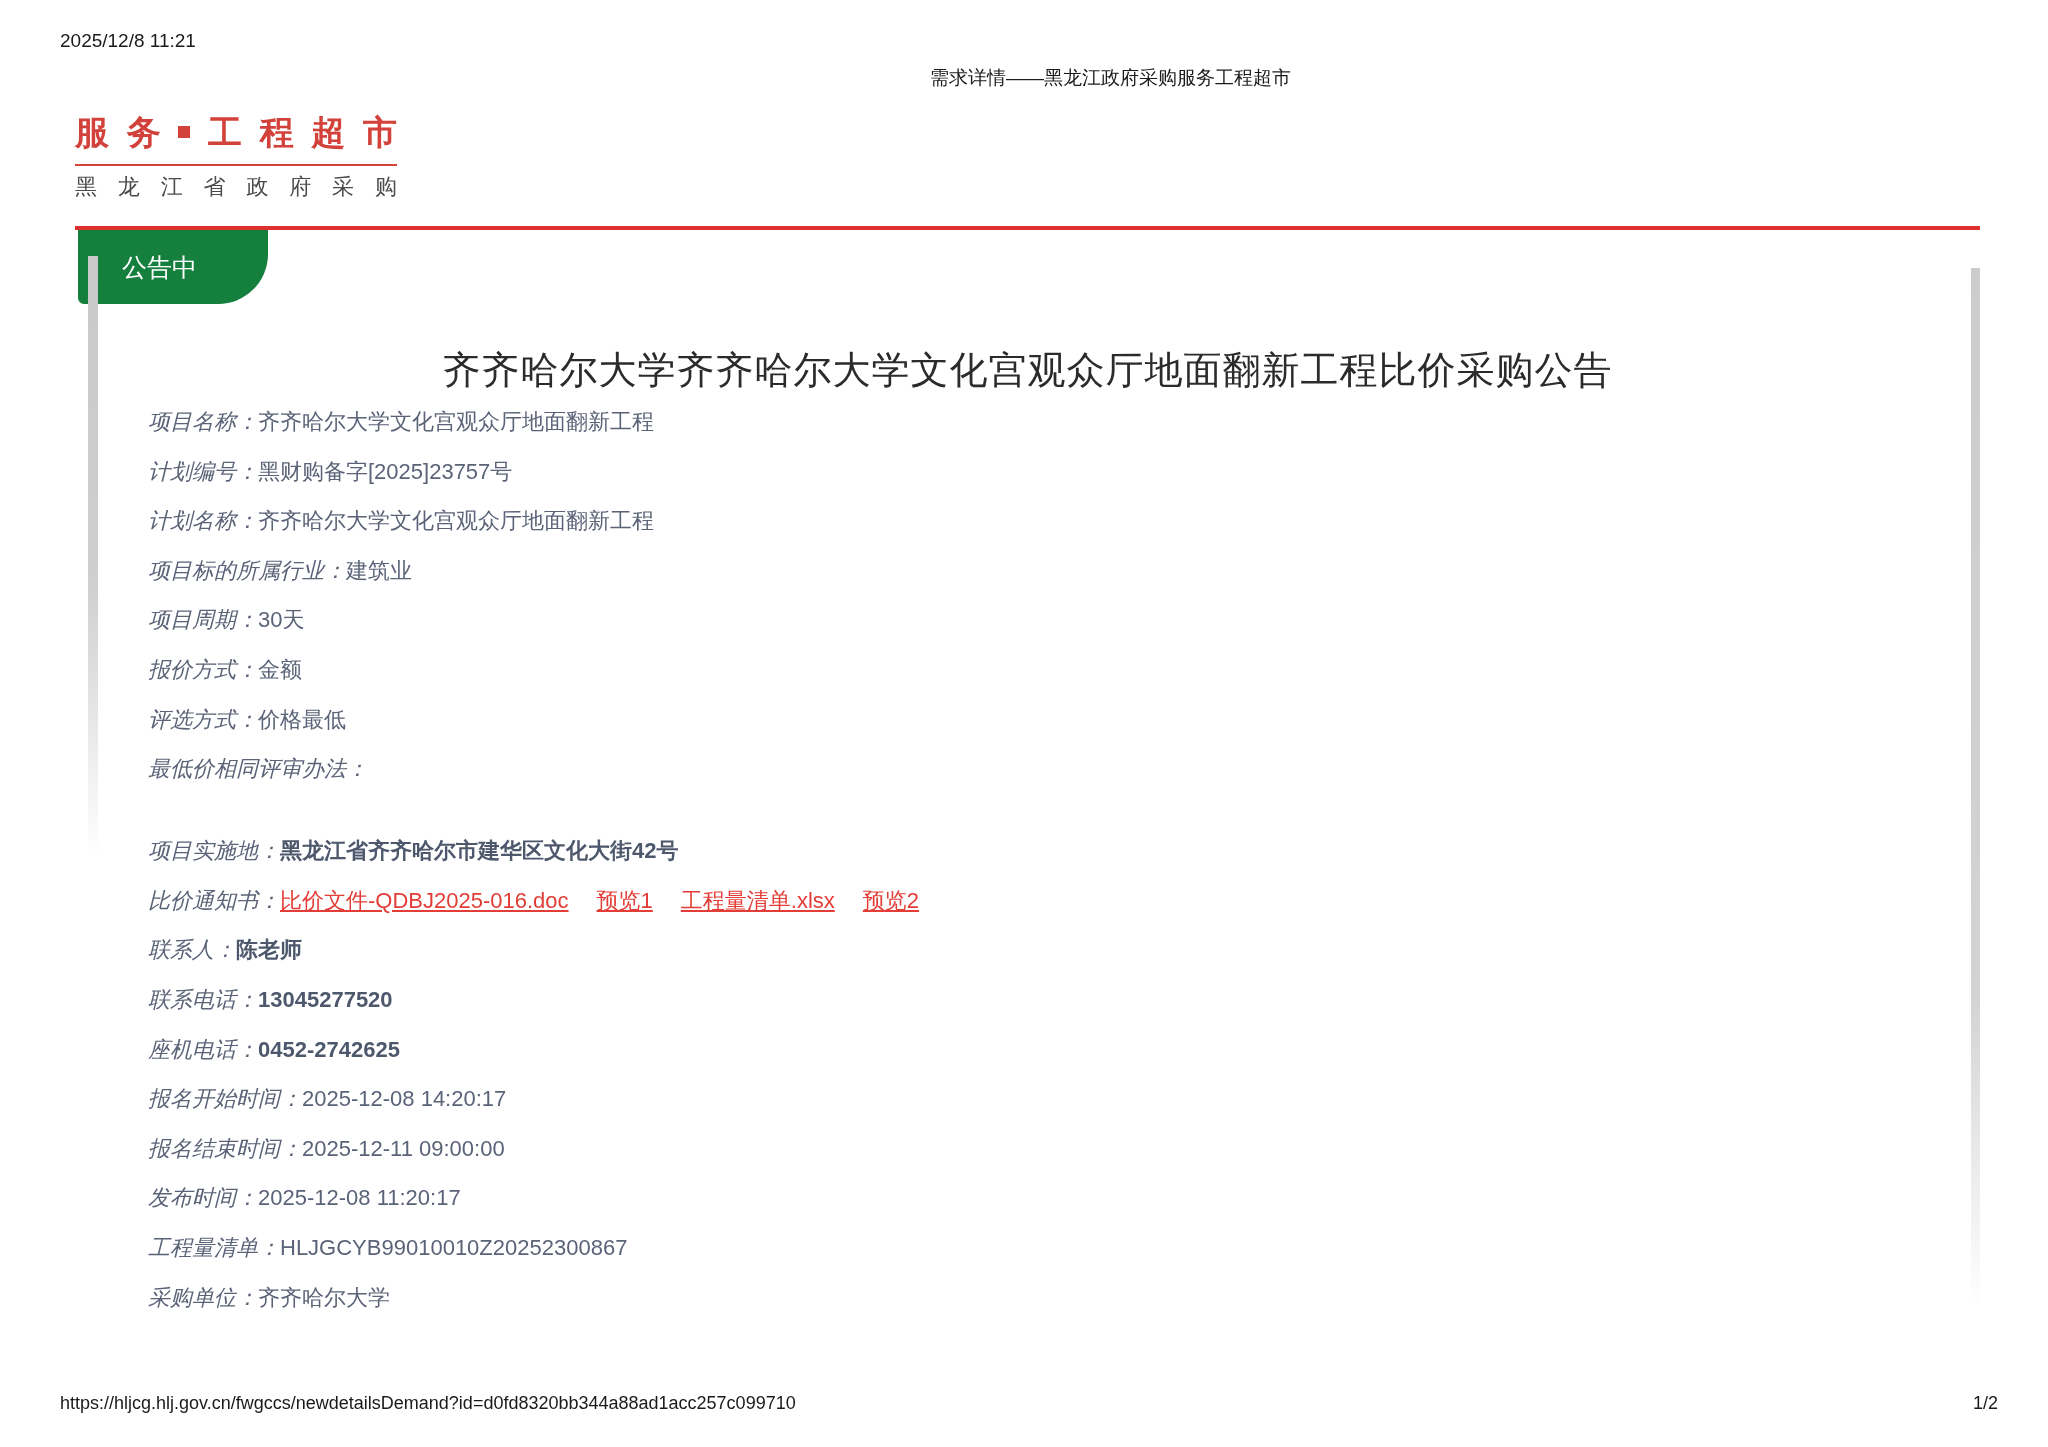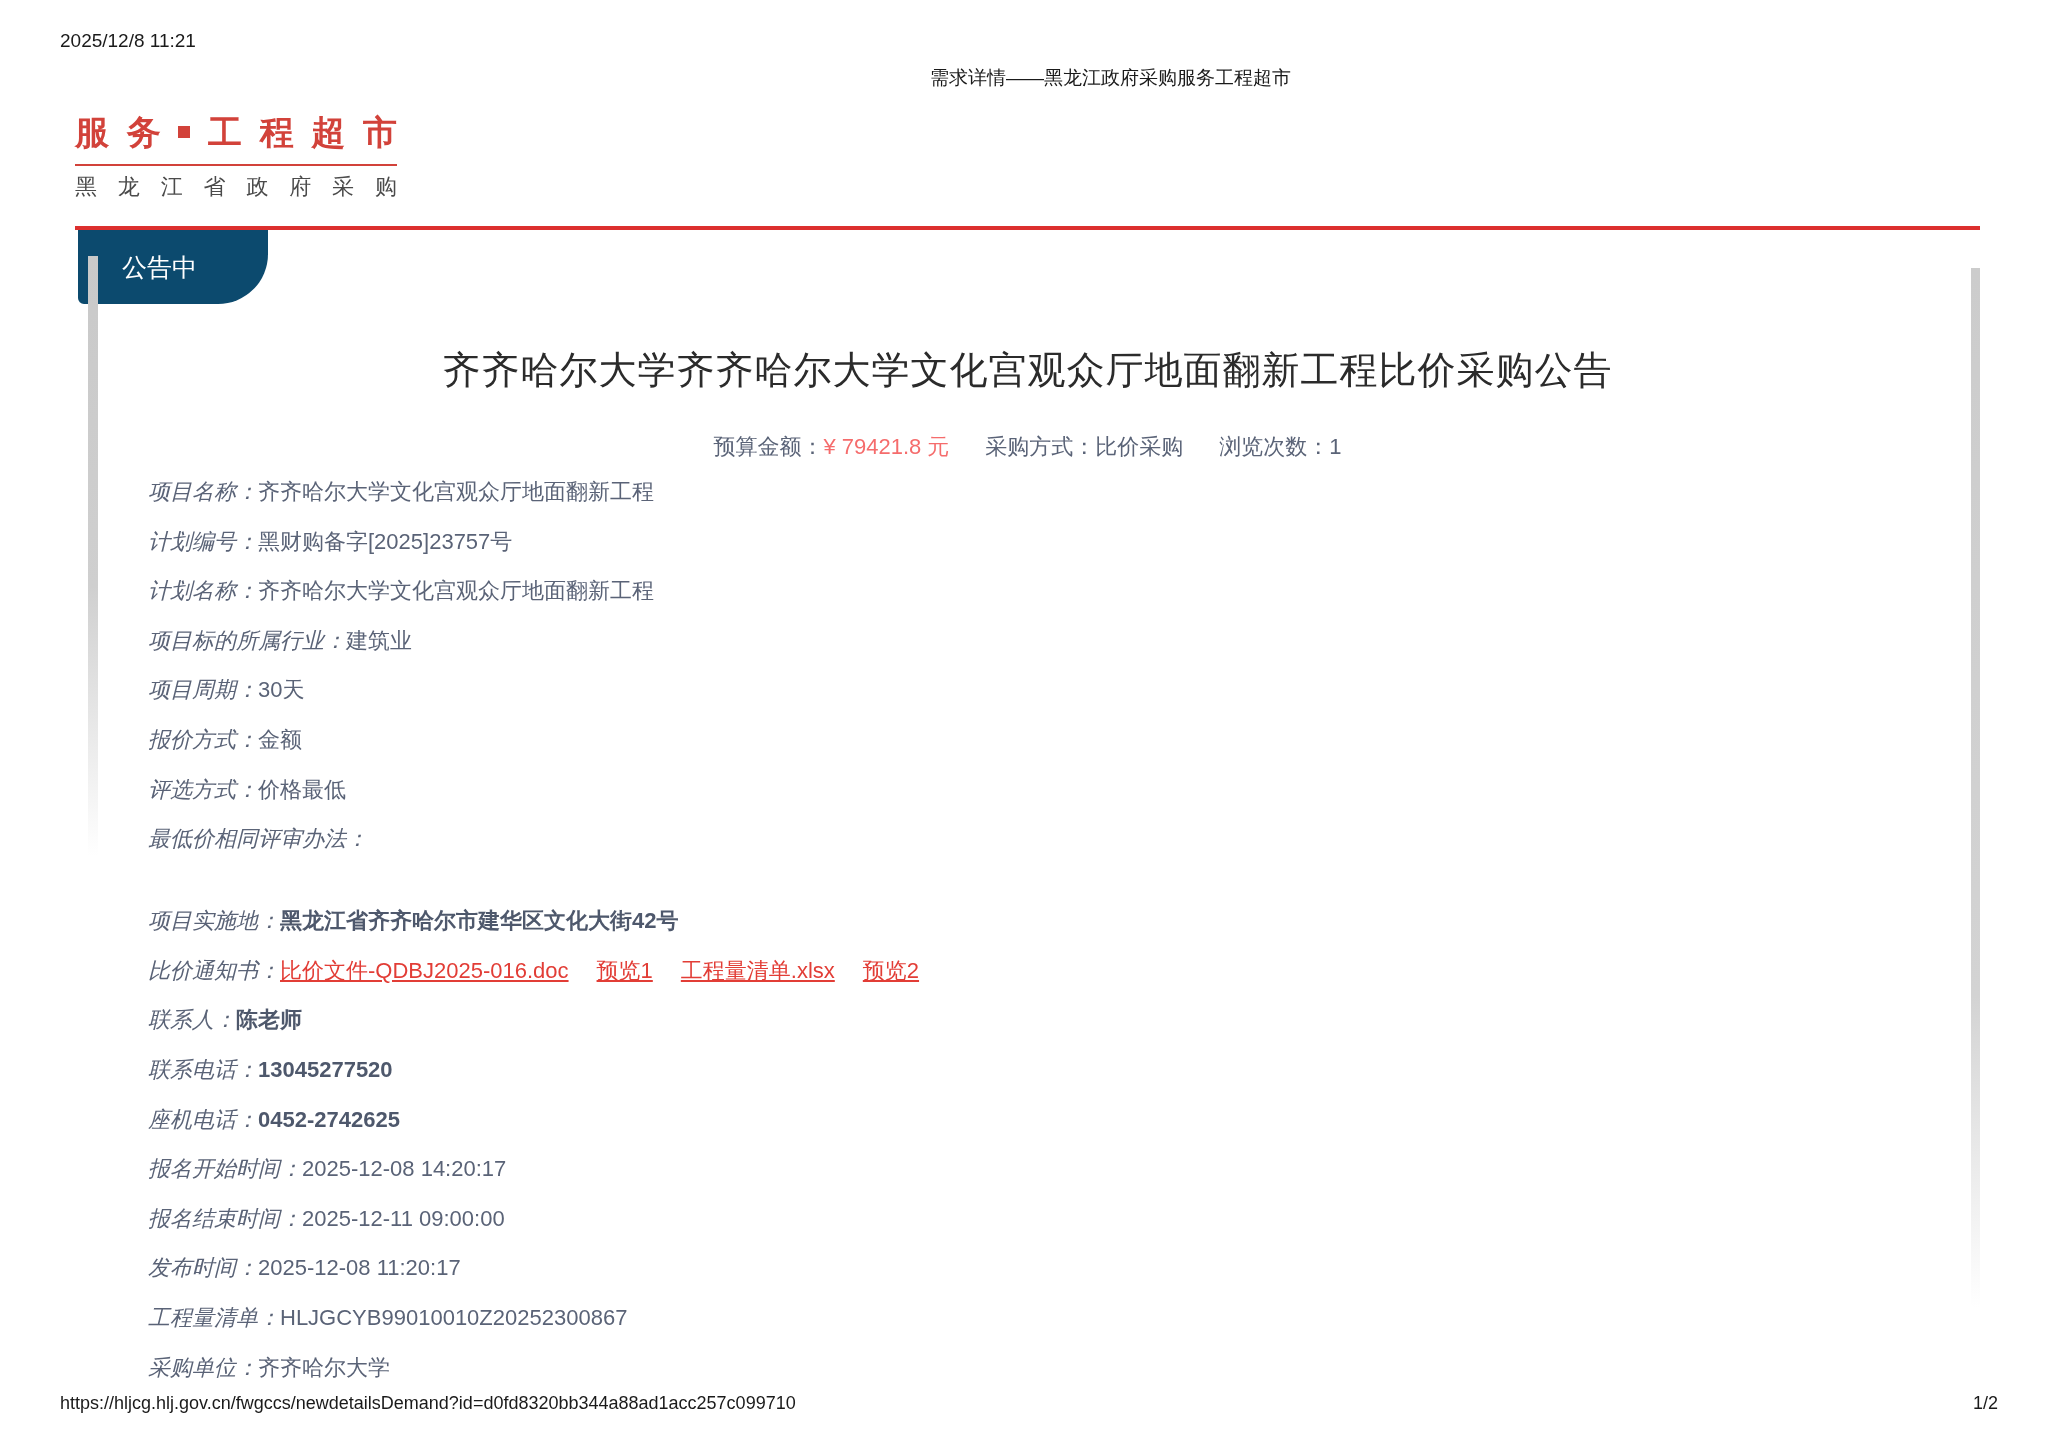--- a/index.html
+++ b/index.html
@@ -15,21 +15,21 @@
   
   .logo{position:absolute;left:75px;top:112px;width:322px;}
   .logo-title{display:flex;justify-content:space-between;align-items:center;
     font-size:34px;font-weight:700;color:#d2423a;line-height:40px;}
   .logo-dot{width:12px;height:12px;background:#d2423a;display:inline-block;}
   .logo-underline{margin-top:12px;height:2px;background:#d2423a;width:322px;}
   .logo-subtitle{margin-top:8px;display:flex;justify-content:space-between;
     font-size:22px;color:#4b4b4b;line-height:26px;}
   
   .red-line{position:absolute;left:75px;top:226px;width:1905px;height:4px;background:#dc2f2e;}
-  .badge{position:absolute;left:78px;top:230px;width:190px;height:74px;background:#0c4a6e;
+  .badge{position:absolute;left:78px;top:230px;width:190px;height:74px;background:#15803d;
     border-radius:0 0 50px 6px;color:#ffffff;font-size:25px;line-height:74px;padding-left:44px;box-sizing:border-box;}
   .shadow-left{position:absolute;left:88px;top:256px;width:10px;height:600px;
     background:linear-gradient(to bottom,#c9c9c9 0%,#cfcfcf 55%,rgba(201,201,201,0) 100%);}
   .shadow-right{position:absolute;left:1971px;top:268px;width:9px;height:1040px;
     background:linear-gradient(to bottom,#cccccc 0%,#d3d3d3 70%,rgba(204,204,204,0) 100%);}
   
   .content{position:absolute;left:75px;top:348px;width:1905px;}
   h1.ann-title{margin:0;font-size:38px;line-height:44px;font-weight:400;color:#2b2b2b;
     text-align:center;letter-spacing:1px;}
   .summary{margin-top:40px;display:flex;justify-content:center;align-items:baseline;
@@ -77,25 +77,20 @@
 </div>
 
 <div class="red-line"></div>
 <div class="badge">公告中</div>
 <div class="shadow-left"></div>
 <div class="shadow-right"></div>
 
 <div class="content">
   <h1 class="ann-title">齐齐哈尔大学齐齐哈尔大学文化宫观众厅地面翻新工程比价采购公告</h1>
 
-  <div class="summary">
-    <span class="grp"><span>预算金额：</span><span class="amount">¥ 79421.8 元</span></span>
-    <span class="grp"><span>采购方式：</span><span>比价采购</span></span>
-    <span class="grp"><span>浏览次数：</span><span>1</span></span>
-  </div>
 
   <div class="fields">
     <div class="row">
         <span class="lbl">项目名称：</span>
         <span class="val">齐齐哈尔大学文化宫观众厅地面翻新工程</span>
       </div>
     <div class="row">
         <span class="lbl">计划编号：</span>
         <span class="val">黑财购备字[2025]23757号</span>
       </div>

